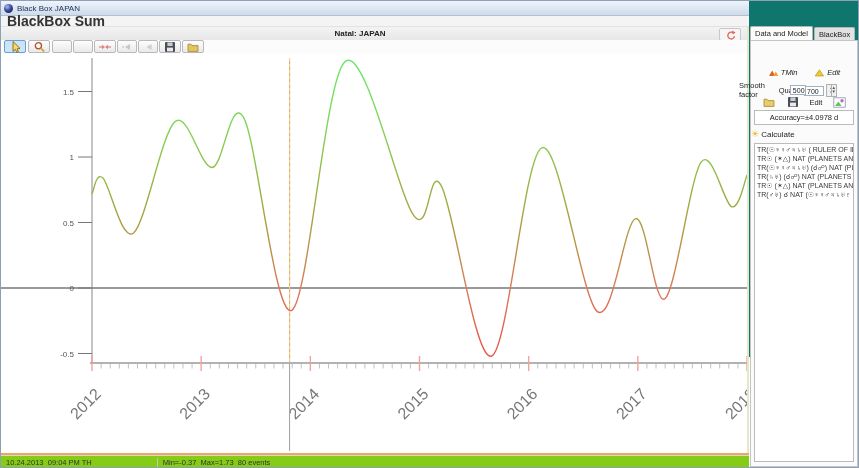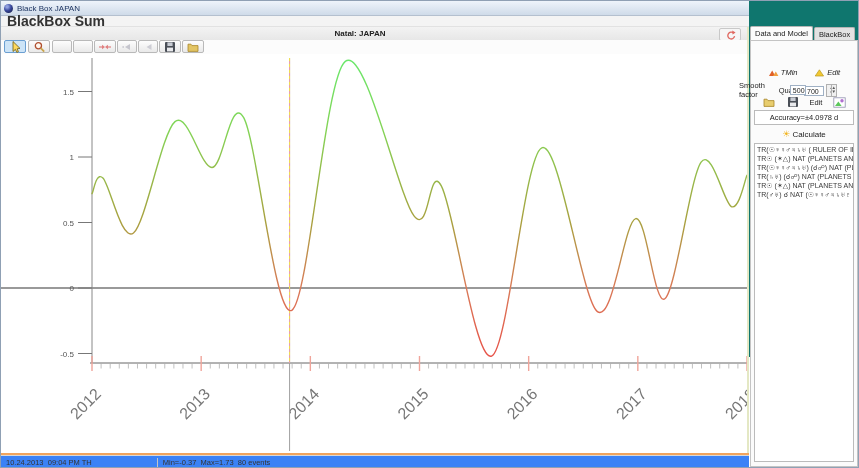--- a/index.html
+++ b/index.html
@@ -38,21 +38,21 @@
     background:linear-gradient(#fdfdfd,#e9e9e9);display:flex;align-items:center;justify-content:center;
     box-sizing:border-box;}
   .tbtn.active{background:#cde4f7;border-color:#6b9fd2;}
   
   #chart-svg{position:absolute;left:0;top:52px;}
   .ytick{font-size:8px;fill:#555;font-family:"Liberation Sans",sans-serif;}
   .xlabel{font-size:16px;fill:#777;font-family:"Liberation Sans",sans-serif;}
   .splitter{position:absolute;left:746px;top:26px;width:2px;height:442px;background:#e4e8c4;}
   
   .orange-line{position:absolute;left:0;top:452px;width:748px;height:2px;background:#f2a45c;}
-  .statusbar{position:absolute;left:0;top:454px;width:748px;height:14px;background:#3b82f6;
+  .statusbar{position:absolute;left:0;top:454px;width:748px;height:14px;background:#84cc16;
     border-top:1px solid #d8d8d8;display:flex;align-items:center;box-sizing:border-box;}
   .status-text{font-size:7.5px;color:#333;white-space:pre;padding:0 5px;}
   .status-sep{width:1px;height:10px;background:#c4c4c4;margin-left:60px;}
   
   .panel{position:absolute;left:748px;top:0;width:111px;height:356px;background:#0f766e;}
   .tabs{position:absolute;left:1px;top:24px;height:15px;display:flex;align-items:flex-end;}
   .tab{font-size:7.5px;color:#222;padding:2px 4px 1px 4px;border:1px solid #b5b5b5;border-bottom:none;
     border-radius:2px 2px 0 0;background:#e2e2e2;margin-right:1px;white-space:nowrap;}
   .tab.active{background:#fbfbfb;padding-bottom:2px;}
   .panel-body{position:absolute;left:1px;top:39px;width:108px;height:427px;background:#fbfbfb;
@@ -63,21 +63,21 @@
   .trow{position:absolute;left:0;top:27px;width:100%;display:flex;justify-content:space-evenly;align-items:center;}
   .tchip{display:flex;align-items:center;gap:2px;font-size:7.5px;color:#222;font-style:italic;}
   .numrow{position:absolute;width:100%;display:flex;justify-content:flex-end;align-items:center;
     gap:2px;padding-right:20px;box-sizing:border-box;font-size:7.5px;color:#222;}
   .numbox{width:20px;height:10px;border:1px solid #9fb0c4;background:#fff;font-size:7px;color:#222;
     line-height:10px;padding-left:2px;box-sizing:border-box;}
   .spinner{width:9px;height:11px;border:1px solid #b0b0b0;background:#f0f0f0;display:flex;
     flex-direction:column;align-items:center;justify-content:center;font-size:4.5px;line-height:4.5px;color:#555;}
   .accuracy-box{position:absolute;left:3px;right:3px;top:69px;height:13px;border:1px solid #bbb;
     background:#fff;font-size:7.5px;color:#222;text-align:center;line-height:13px;}
-  .calc{position:absolute;left:0;top:88px;width:100%;text-align:center;font-size:8px;color:#222;}
+  .calc{position:absolute;left:0;top:88px;width:100%;font-size:8px;color:#222;}
   .calc .sun{color:#f2b521;font-size:9px;}
   .listbox{position:absolute;left:3px;right:3px;top:102px;bottom:4px;border:1px solid #bbb;
     background:#fff;overflow:hidden;padding:1px 0 0 2px;}
   .list-item{font-size:7px;line-height:9px;color:#3a3a3a;white-space:nowrap;}
 </style>
 </head>
 <body>
 
 <div id="app">
 

